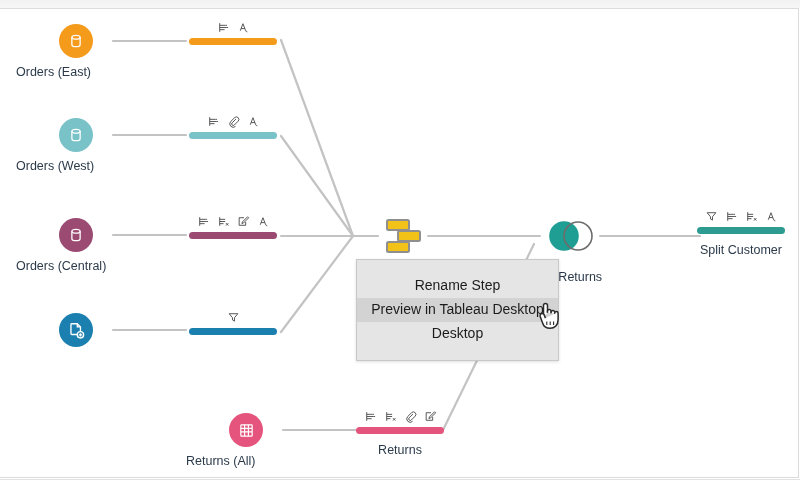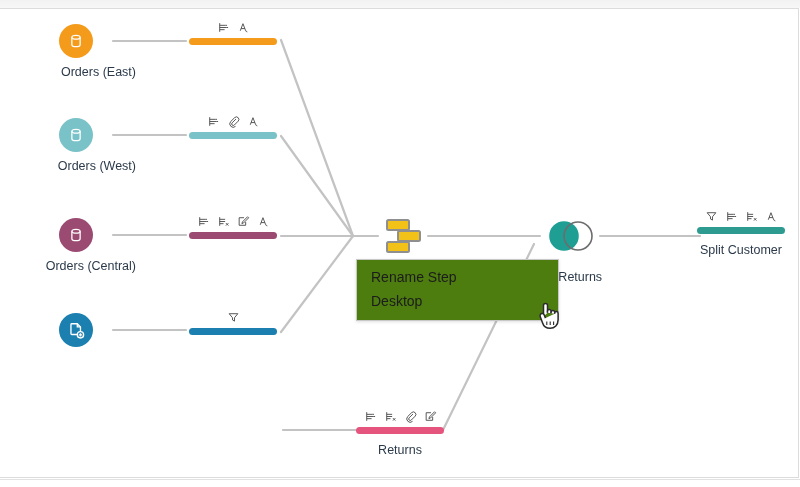--- a/index.html
+++ b/index.html
@@ -46,21 +46,21 @@
     position: absolute;
     left: 0; top: 0;
     width: 800px; height: 487px;
     pointer-events: none;
   }
 
   
   .source {
     position: absolute;
     width: 120px;
-    text-align: right;
+    text-align: left;
   }
   .source .disc {
     width: 34px; height: 34px;
     border-radius: 50%;
     margin: 0 auto;
     display: flex;
     align-items: center;
     justify-content: center;
   }
   .source .caption {
@@ -114,25 +114,26 @@
   .joinnode .caption {
     margin-top: 8px;
     font-size: 12.5px;
     color: #2b3a4a;
     white-space: nowrap;
   }
 
   
   .ctxmenu {
     position: absolute;
-    background: #4d7c0f;
+    background: #e5e5e5;
     border: 1px solid #c8c8c8;
     box-shadow: 0 1px 3px rgba(0,0,0,0.13);
-    padding: 6px 0;
+    padding: 14px 0;
     z-index: 40;
+    text-align: center;
   }
   .ctxmenu .item {
     font-size: 14px;
     color: #1c1c1c;
     padding: 3px 14px 4px 14px;
     white-space: nowrap;
     line-height: 17px;
   }
   .ctxmenu .item.selected {
     background: #d3d3d3;
@@ -208,20 +209,29 @@
     <div class="disc" style="background:#1B7FB0;">
       <svg width="19" height="19" viewBox="0 0 24 24" fill="none" stroke="#ffffff" stroke-width="1.7">
         <path d="M6 3.5h7l4 4v8.5a1 1 0 0 1-1 1H6a1 1 0 0 1-1-1v-11.5a1 1 0 0 1 1-1z"></path>
         <path d="M13 3.5V7.5h4"></path>
         <circle cx="17" cy="17.5" r="4" fill="#1B7FB0"></circle>
         <path d="M17 15.4v4.2M14.9 17.5h4.2"></path>
       </svg>
     </div>
   </div>
 
+  <div class="source" style="left:186px; top:413px;">
+    <div class="disc" style="background:#E5547C;">
+      <svg width="17" height="17" viewBox="0 0 24 24" fill="none" stroke="#ffffff" stroke-width="1.7">
+        <rect x="4" y="4" width="16" height="16" rx="1"></rect>
+        <path d="M4 9h16M4 14h16M9.3 4v16M14.7 4v16"></path>
+      </svg>
+    </div>
+    <div class="caption">Returns (All)</div>
+  </div>
 
   <div class="step" style="left:168px; top:18px;">
     <div class="icons">
       <span>
         <svg width="13" height="13" viewBox="0 0 24 24" fill="none" stroke="#4a4a4a" stroke-width="1.7">
           <path d="M5 4v16"></path>
             <path d="M5 8h11M5 12h13M5 16h9"></path>
             <path d="M16 8l2.5 0M18 12l2.5 0"></path>
         </svg>
       </span>
@@ -391,20 +401,21 @@
       <svg width="62" height="44" viewBox="0 0 62 44">
         <circle cx="25" cy="22" r="14" fill="#1F9E94" stroke="#1F9E94" stroke-width="1.6"></circle>
         <circle cx="39" cy="22" r="14" fill="none" stroke="#6d6d6d" stroke-width="1.6"></circle>
       </svg>
     </span>
     <div class="caption">s + Returns</div>
   </div>
 
   <div class="ctxmenu" style="left:356px; top:259px; width:201px;">
     <div class="item">Rename Step</div>
+    <div class="item selected">Preview in Tableau Desktop</div>
     <div class="item">Desktop</div>
   </div>
 
   <div class="cursor" style="left:534px; top:299px;">
     <svg width="28" height="32" viewBox="0 0 28 32">
       <path d="M9.5 17.5V6.5a2 2 0 0 1 4 0v7.2" fill="#ffffff" stroke="#2b2b2b" stroke-width="1.5" stroke-linejoin="round"></path>
       <path d="M13.5 13.7v-1.5a1.8 1.8 0 0 1 3.6 0v2" fill="#ffffff" stroke="#2b2b2b" stroke-width="1.5" stroke-linejoin="round"></path>
       <path d="M17.1 14.2v-1a1.8 1.8 0 0 1 3.6 0v1.6" fill="#ffffff" stroke="#2b2b2b" stroke-width="1.5" stroke-linejoin="round"></path>
       <path d="M20.7 14.8v-.6a1.7 1.7 0 0 1 3.4 0v6.5c0 5.2-3.4 8.6-8 8.6-4.3 0-6.7-2.4-7.6-5.5l-2.3-6.4c-.5-1.4.3-2.5 1.6-2.9 1-.3 1.9.2 2.3 1.2l1.4 3.4" fill="#ffffff" stroke="#2b2b2b" stroke-width="1.5" stroke-linejoin="round"></path>
       <path d="M12.8 22.5v3.6M16.2 22.5v3.6M19.6 22.5v3.6" stroke="#2b2b2b" stroke-width="1.1"></path>

